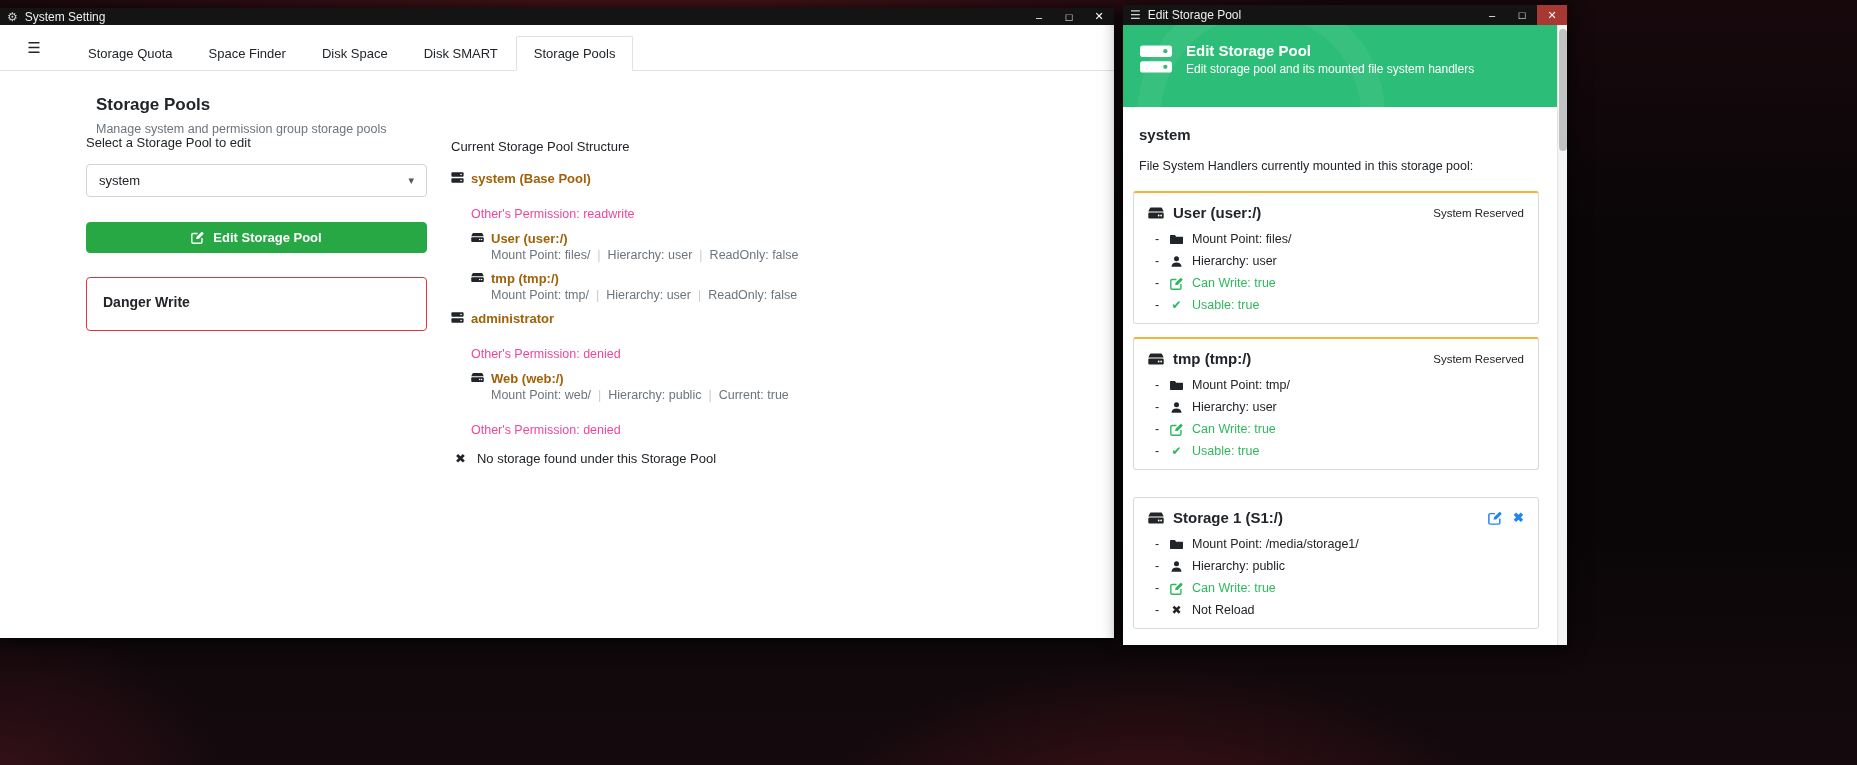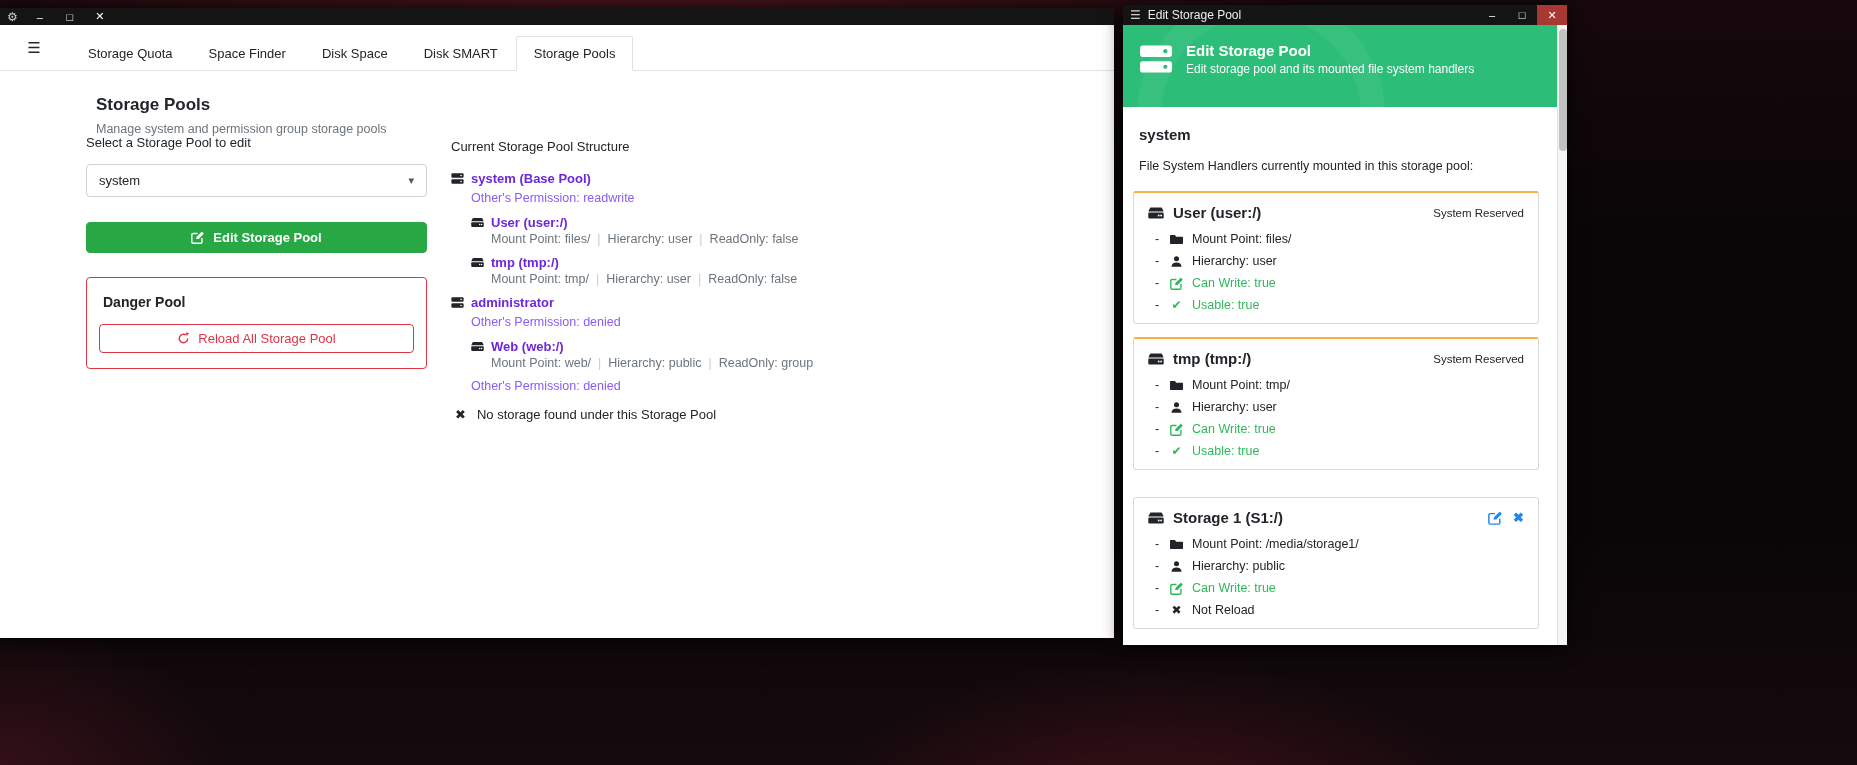--- a/index.html
+++ b/index.html
@@ -36,22 +36,22 @@
   .caret{color:#555;font-size:11px}
   .btn-success{height:31px;width:100%;background:#28a745;border:1px solid #28a745;border-radius:4px;color:#fff;font-size:13px;font-weight:700;display:flex;align-items:center;justify-content:center;gap:9px;margin-bottom:24px;cursor:pointer}
   .danger{border:1px solid #dc3545;border-radius:4px;padding:12px 12px 6px}
   .danger-title{font-size:14px;font-weight:600;color:#212529;margin:4px 0 14px 4px}
   .danger-text{font-size:12.5px;color:#212529;line-height:1.55;margin:0 4px 18px 4px;max-width:314px}
   .btn-outline-danger{height:29px;width:100%;background:#fff;border:1px solid #dc3545;border-radius:4px;color:#dc3545;font-size:13px;display:flex;align-items:center;justify-content:center;gap:8px;margin-bottom:9px;cursor:pointer}
   .right-col{position:absolute;left:451px;top:68px;width:660px}
   .struct-title{font-size:13px;color:#212529;margin-bottom:17px}
   .ic{width:13px;height:13px;flex:none;color:#212529}
   .pool{margin-bottom:4px}
-  .pool-name-row,.storage-name-row{display:flex;align-items:center;gap:7px;font-size:13px;font-weight:700;color:#6d28d9}
-  .pool-perm{font-size:12.5px;color:#8b5cf6;margin:5px 0 10px 20px}
+  .pool-name-row,.storage-name-row{display:flex;gap:7px;font-size:13px;font-weight:700;color:#a16207}
+  .pool-perm{font-size:12.5px;color:#ec4899;margin:21px 0 10px 20px}
   .storage{margin-left:20px;margin-bottom:9px}
   .storage-details{display:flex;align-items:center;font-size:12.5px;color:#6c757d;margin:2px 0 0 20px}
   .pipe{color:#c9ccd0;margin:0 7px}
   .empty-row{display:flex;align-items:center;gap:11px;font-size:13px;color:#212529;margin:14px 0 0 4px}
 
   
   .win-right{left:1123px;top:5px;width:444px;height:640px}
   .win-right .titlebar{height:20px}
   .rw-body{position:absolute;left:0;top:20px;width:434px;bottom:0;background:#fff;overflow:hidden}
   .banner{height:82px;background:#2cbd78;display:flex;align-items:flex-start;gap:13px;padding:15px 16px;position:relative;overflow:hidden}
@@ -114,20 +114,21 @@
       <path d="M10.4 0.6 L14.8 1.2 L12.2 4.9 z" fill="currentColor"></path>
     </symbol>
   </defs>
 </svg>
 
 <div class="canvas">
 
   <div class="window win-left">
     <div class="titlebar">
       <span class="t-icon">⚙</span>
+      <span class="t-title">System Setting</span>
       <div class="controls">
         <span class="ctl">–</span>
         <span class="ctl">□</span>
         <span class="ctl">✕</span>
       </div>
     </div>
 
     <div class="tabbar">
       <span class="menu-btn">☰</span>
       <div class="tab">Storage Quota</div>
@@ -150,27 +151,21 @@
           <span class="caret">▾</span>
         </div>
         <div class="btn-success">
           <svg class="ic" style="color:#fff;--dot:#28a745">
               <use href="#i-edit"></use>
             </svg>
           <span>Edit Storage Pool</span>
         </div>
 
         <div class="danger">
-          <div class="danger-title">Danger Pool</div>
-          <div class="btn-outline-danger">
-            <svg class="ic" style="color:#dc3545">
-                <use href="#i-refresh"></use>
-              </svg>
-            <span>Reload All Storage Pool</span>
-          </div>
+          <div class="danger-title">Danger Write</div>
         </div>
       </div>
 
       <div class="right-col">
         <div class="struct-title">Current Storage Pool Structure</div>
 
         <div class="pool">
           <div class="pool-name-row">
             <svg class="ic">
                 <use href="#i-server"></use>
@@ -223,21 +218,21 @@
               <svg class="ic">
                   <use href="#i-hdd"></use>
                 </svg>
               <span>Web (web:/)</span>
             </div>
             <div class="storage-details">
               <span>Mount Point: web/</span>
               <span class="pipe">|</span>
               <span>Hierarchy: public</span>
               <span class="pipe">|</span>
-              <span>ReadOnly: group</span>
+              <span>Current: true</span>
             </div>
           </div>
         </div>
 
         <div class="pool">
           <div class="pool-perm">Other's Permission: denied</div>
           <div class="empty-row">
             <span>✖</span>
             <span>No storage found under this Storage Pool</span>
           </div>

